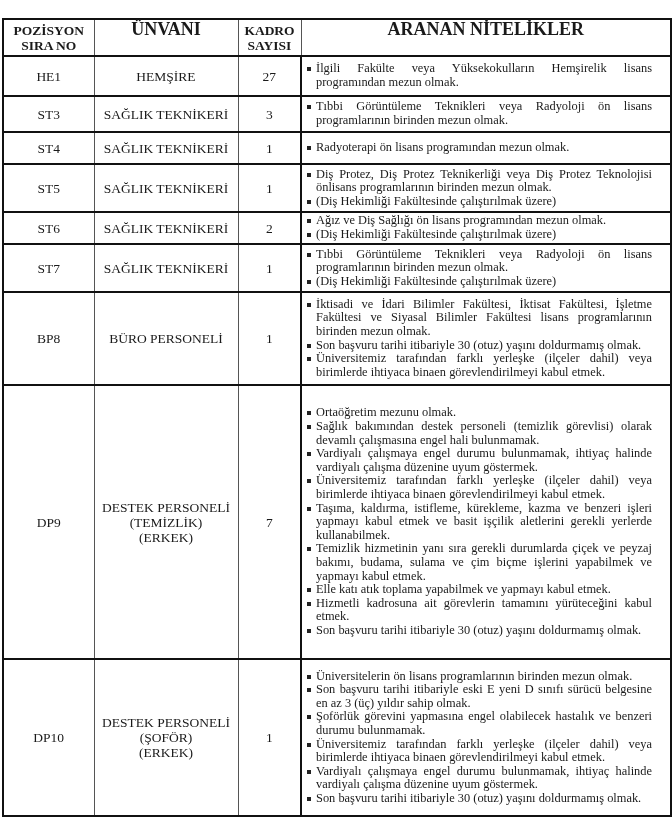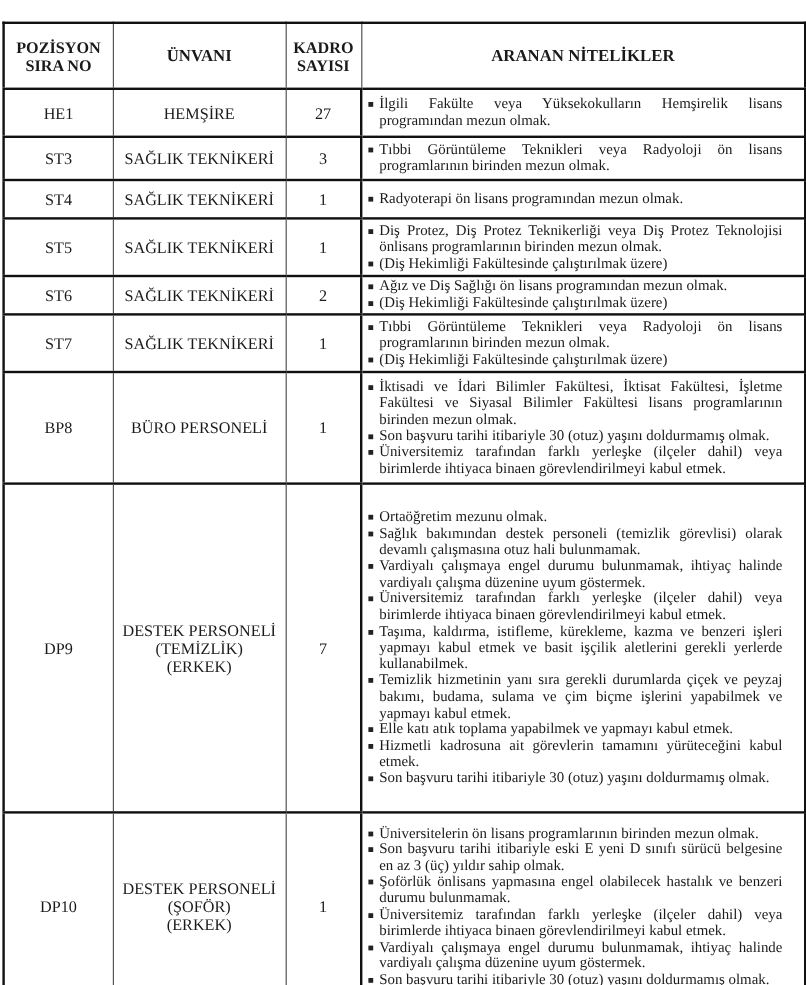--- a/index.html
+++ b/index.html
@@ -8,21 +8,21 @@
     position: absolute; left: 2px; top: 18px;
     width: 668px; border-collapse: collapse; table-layout: fixed;
     border: 2px solid #111;
   }
   table.positions col.c1 { width: 91px; }
   table.positions col.c2 { width: 144px; }
   table.positions col.c3 { width: 63px; }
   table.positions col.c4 { width: 370px; }
   th, td { border: 1px solid #555; padding: 0; vertical-align: middle; }
   th { font-weight: bold; font-size: 13.5px; line-height: 15px; text-align: center; height: 33px; border-bottom: 2px solid #111; }
-  th.quals { vertical-align: top; padding-top: 20px; font-size: 14px; }
+  th.quals { vertical-align: top; padding-top: 2px; font-size: 18px; }
   td.code, td.title, td.count { text-align: center; font-size: 13.5px; line-height: 15px; }
   td.quals { border-left: 2px solid #111; border-right: 2px solid #111; padding: 1px 18px 1px 4px; font-size: 12.4px; line-height: 13.6px; text-align: justify; }
   tr.row-sep td { border-bottom: 2px solid #111; }
   ul.reqs { list-style: none; margin: 0; padding: 0; }
   ul.reqs li { position: relative; padding-left: 10px; text-align: justify; }
   ul.reqs li::before { content: ""; position: absolute; left: 1px; top: 5px; width: 4px; height: 4px; background: #222; }
   .title-line { display: block; }
 </style>
 </head>
 <body>
@@ -142,21 +142,21 @@
         <td class="code">DP9</td>
         <td class="title">
           <span class="title-line">DESTEK PERSONELİ</span>
           <span class="title-line">(TEMİZLİK)</span>
           <span class="title-line">(ERKEK)</span>
         </td>
         <td class="count">7</td>
         <td class="quals">
           <ul class="reqs">
             <li>Ortaöğretim mezunu olmak.</li>
-            <li>Sağlık bakımından destek personeli (temizlik görevlisi) olarak devamlı çalışmasına otuz hali bulunmamak.</li>
+            <li>Sağlık bakımından destek personeli (temizlik görevlisi) olarak devamlı çalışmasına engel hali bulunmamak.</li>
             <li>Vardiyalı çalışmaya engel durumu bulunmamak, ihtiyaç halinde vardiyalı çalışma düzenine uyum göstermek.</li>
             <li>Üniversitemiz tarafından farklı yerleşke (ilçeler dahil) veya birimlerde ihtiyaca binaen görevlendirilmeyi kabul etmek.</li>
             <li>Taşıma, kaldırma, istifleme, kürekleme, kazma ve benzeri işleri yapmayı kabul etmek ve basit işçilik aletlerini gerekli yerlerde kullanabilmek.</li>
             <li>Temizlik hizmetinin yanı sıra gerekli durumlarda çiçek ve peyzaj bakımı, budama, sulama ve çim biçme işlerini yapabilmek ve yapmayı kabul etmek.</li>
             <li>Elle katı atık toplama yapabilmek ve yapmayı kabul etmek.</li>
             <li>Hizmetli kadrosuna ait görevlerin tamamını yürüteceğini kabul etmek.</li>
             <li>Son başvuru tarihi itibariyle 30 (otuz) yaşını doldurmamış olmak.</li>
           </ul>
         </td>
       </tr>
@@ -165,21 +165,21 @@
         <td class="title">
           <span class="title-line">DESTEK PERSONELİ</span>
           <span class="title-line">(ŞOFÖR)</span>
           <span class="title-line">(ERKEK)</span>
         </td>
         <td class="count">1</td>
         <td class="quals">
           <ul class="reqs">
             <li>Üniversitelerin ön lisans programlarının birinden mezun olmak.</li>
             <li>Son başvuru tarihi itibariyle eski E yeni D sınıfı sürücü belgesine en az 3 (üç) yıldır sahip olmak.</li>
-            <li>Şoförlük önlisans yapmasına engel olabilecek hastalık ve benzeri durumu bulunmamak.</li>
+            <li>Şoförlük görevini yapmasına engel olabilecek hastalık ve benzeri durumu bulunmamak.</li>
             <li>Üniversitemiz tarafından farklı yerleşke (ilçeler dahil) veya birimlerde ihtiyaca binaen görevlendirilmeyi kabul etmek.</li>
             <li>Vardiyalı çalışmaya engel durumu bulunmamak, ihtiyaç halinde vardiyalı çalışma düzenine uyum göstermek.</li>
             <li>Son başvuru tarihi itibariyle 30 (otuz) yaşını doldurmamış olmak.</li>
           </ul>
         </td>
       </tr>
     </tbody>
 </table>
 
 </body></html>

